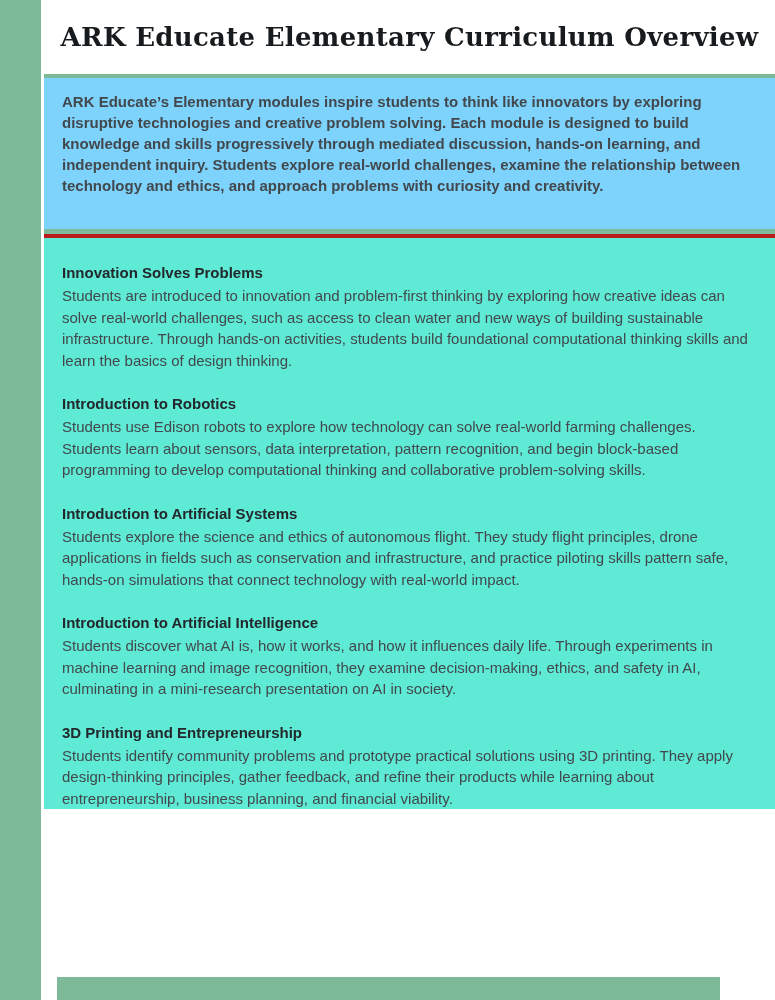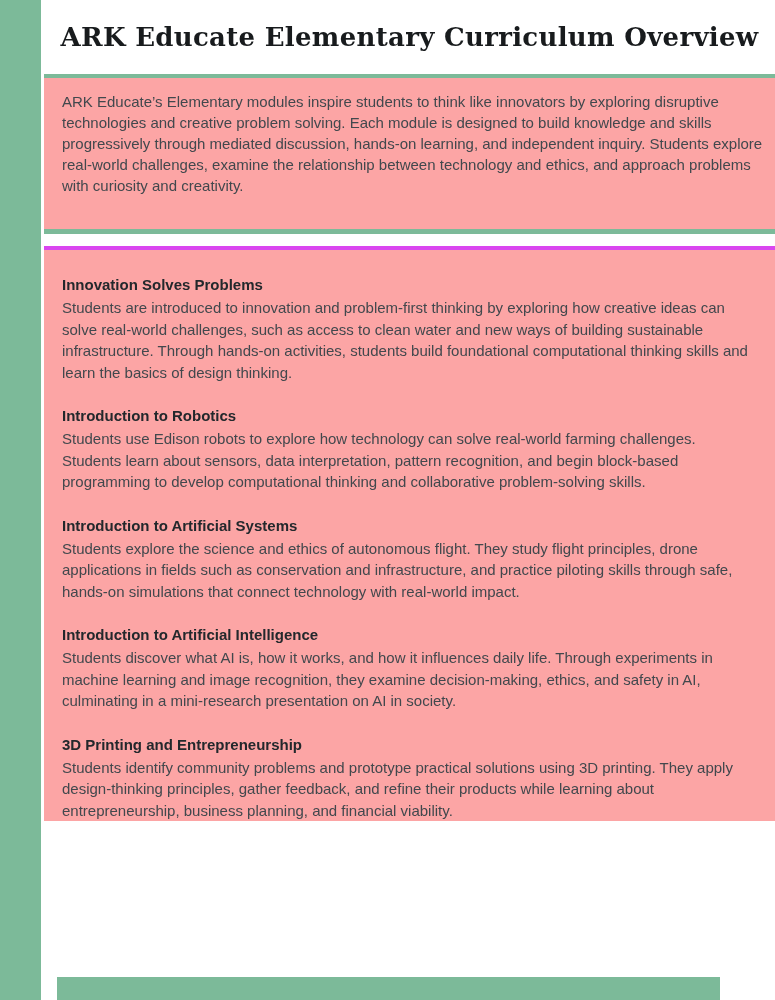--- a/index.html
+++ b/index.html
@@ -43,35 +43,36 @@
     font-weight: bold;
     font-size: 26px;
     line-height: 32px;
     letter-spacing: 0.3px;
     color: #181b1d;
   }
   .intro-section {
     box-sizing: border-box;
     padding: 13px 12px 33px 18px;
     border-bottom: 5px solid #7cba99;
-    background: #fca5a5;
+    background: #7dd3fc;
+    font-weight: bold;
   }
   .intro-section p {
     margin: 0 0 15px 0;
     font-size: 15px;
     line-height: 21px;
     color: #42484d;
   }
   .intro-section p:last-child { margin-bottom: 0; }
   .modules-section {
     box-sizing: border-box;
-    margin-top: 12px;               
-    border-top: 4px solid #d946ef;
+    margin-top: 0;               
+    border-top: 4px solid #b91c1c;
     padding: 24px 22px 0 18px;
-    background: #fca5a5;
+    background: #5eead4;
   }
   .module-block { margin: 0 0 22px 0; }
   .module-heading {
     margin: 0 0 2px 0;
     font-size: 15px;
     line-height: 21px;
     font-weight: bold;
     color: #23282c;
   }
   .module-body {
@@ -111,21 +112,21 @@
       <p class="module-body">Students are introduced to innovation and problem-first thinking by exploring how creative ideas can solve real-world challenges, such as access to clean water and new ways of building sustainable infrastructure. Through hands-on activities, students build foundational computational thinking skills and learn the basics of design thinking.</p>
     </div>
 
     <div class="module-block">
       <p class="module-heading">Introduction to Robotics</p>
       <p class="module-body">Students use Edison robots to explore how technology can solve real-world farming challenges. Students learn about sensors, data interpretation, pattern recognition, and begin block-based programming to develop computational thinking and collaborative problem-solving skills.</p>
     </div>
 
     <div class="module-block">
       <p class="module-heading">Introduction to Artificial Systems</p>
-      <p class="module-body">Students explore the science and ethics of autonomous flight. They study flight principles, drone applications in fields such as conservation and infrastructure, and practice piloting skills through safe, hands-on simulations that connect technology with real-world impact.</p>
+      <p class="module-body">Students explore the science and ethics of autonomous flight. They study flight principles, drone applications in fields such as conservation and infrastructure, and practice piloting skills pattern safe, hands-on simulations that connect technology with real-world impact.</p>
     </div>
 
     <div class="module-block">
       <p class="module-heading">Introduction to Artificial Intelligence</p>
       <p class="module-body">Students discover what AI is, how it works, and how it influences daily life. Through experiments in machine learning and image recognition, they examine decision-making, ethics, and safety in AI, culminating in a mini-research presentation on AI in society.</p>
     </div>
 
     <div class="module-block">
       <p class="module-heading">3D Printing and Entrepreneurship</p>
       <p class="module-body">Students identify community problems and prototype practical solutions using 3D printing. They apply design-thinking principles, gather feedback, and refine their products while learning about entrepreneurship, business planning, and financial viability.</p>

